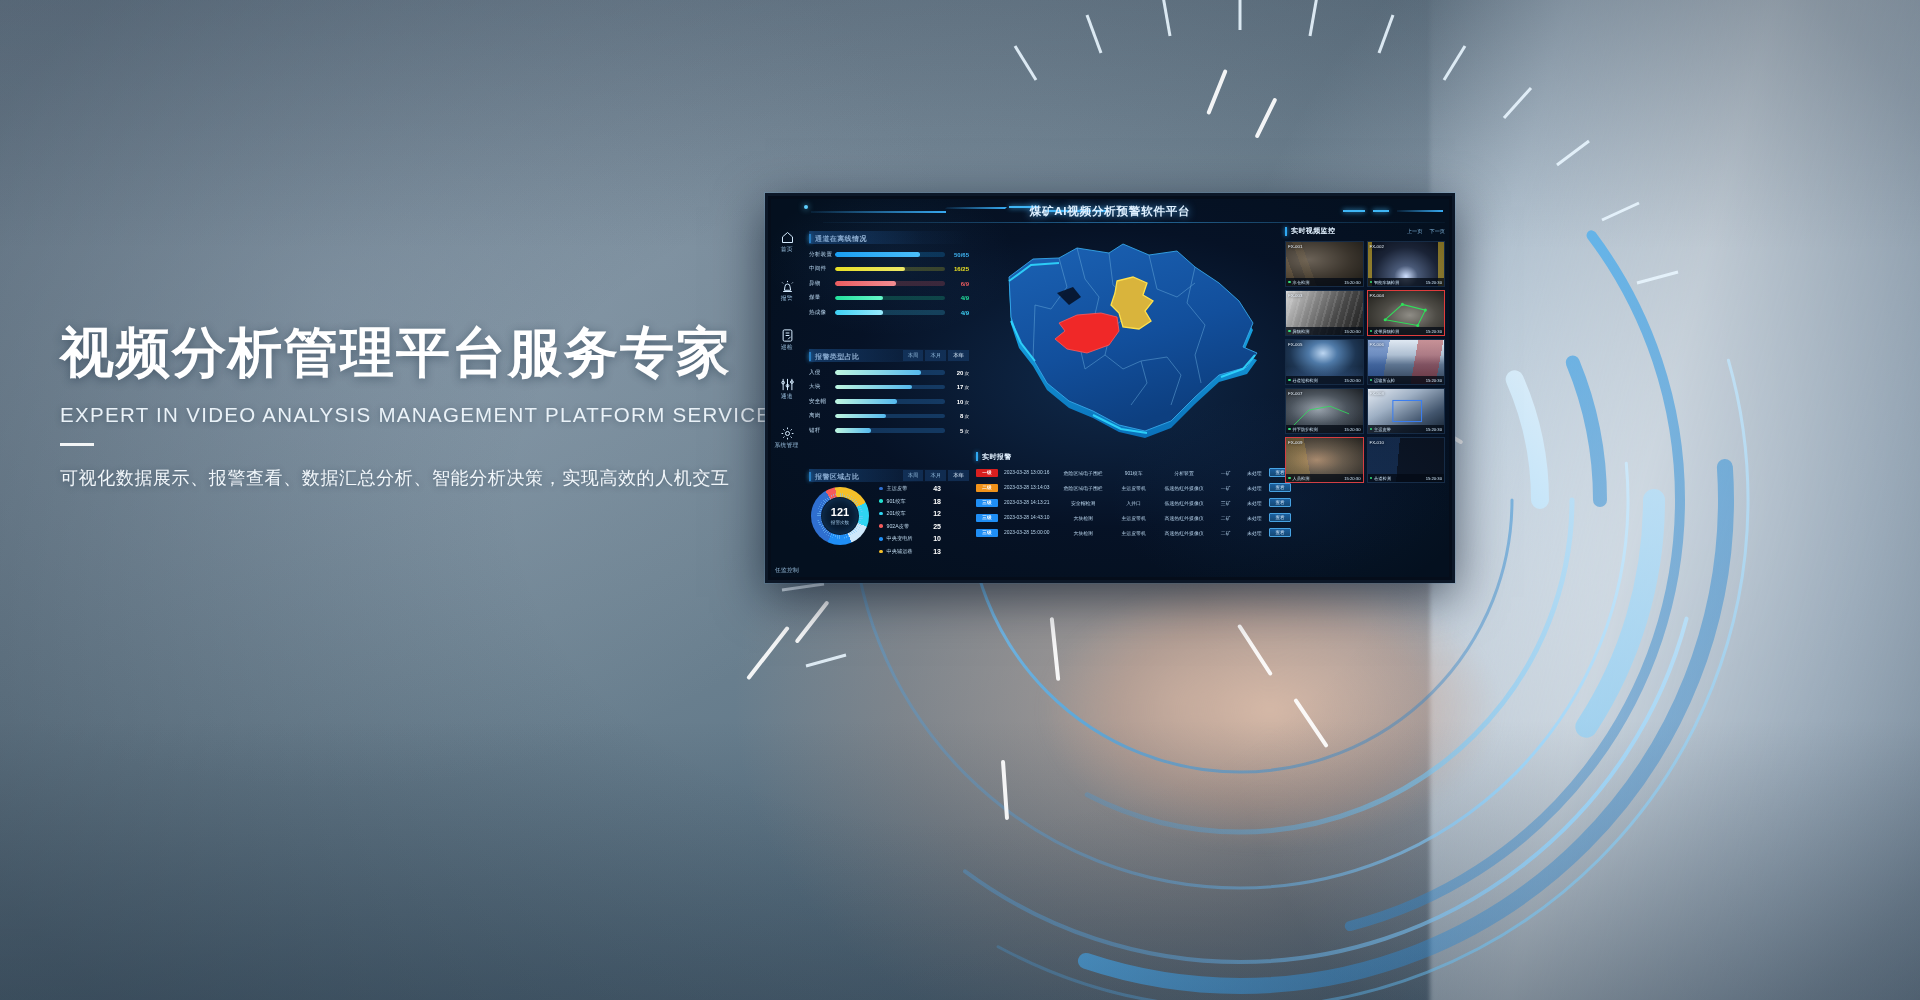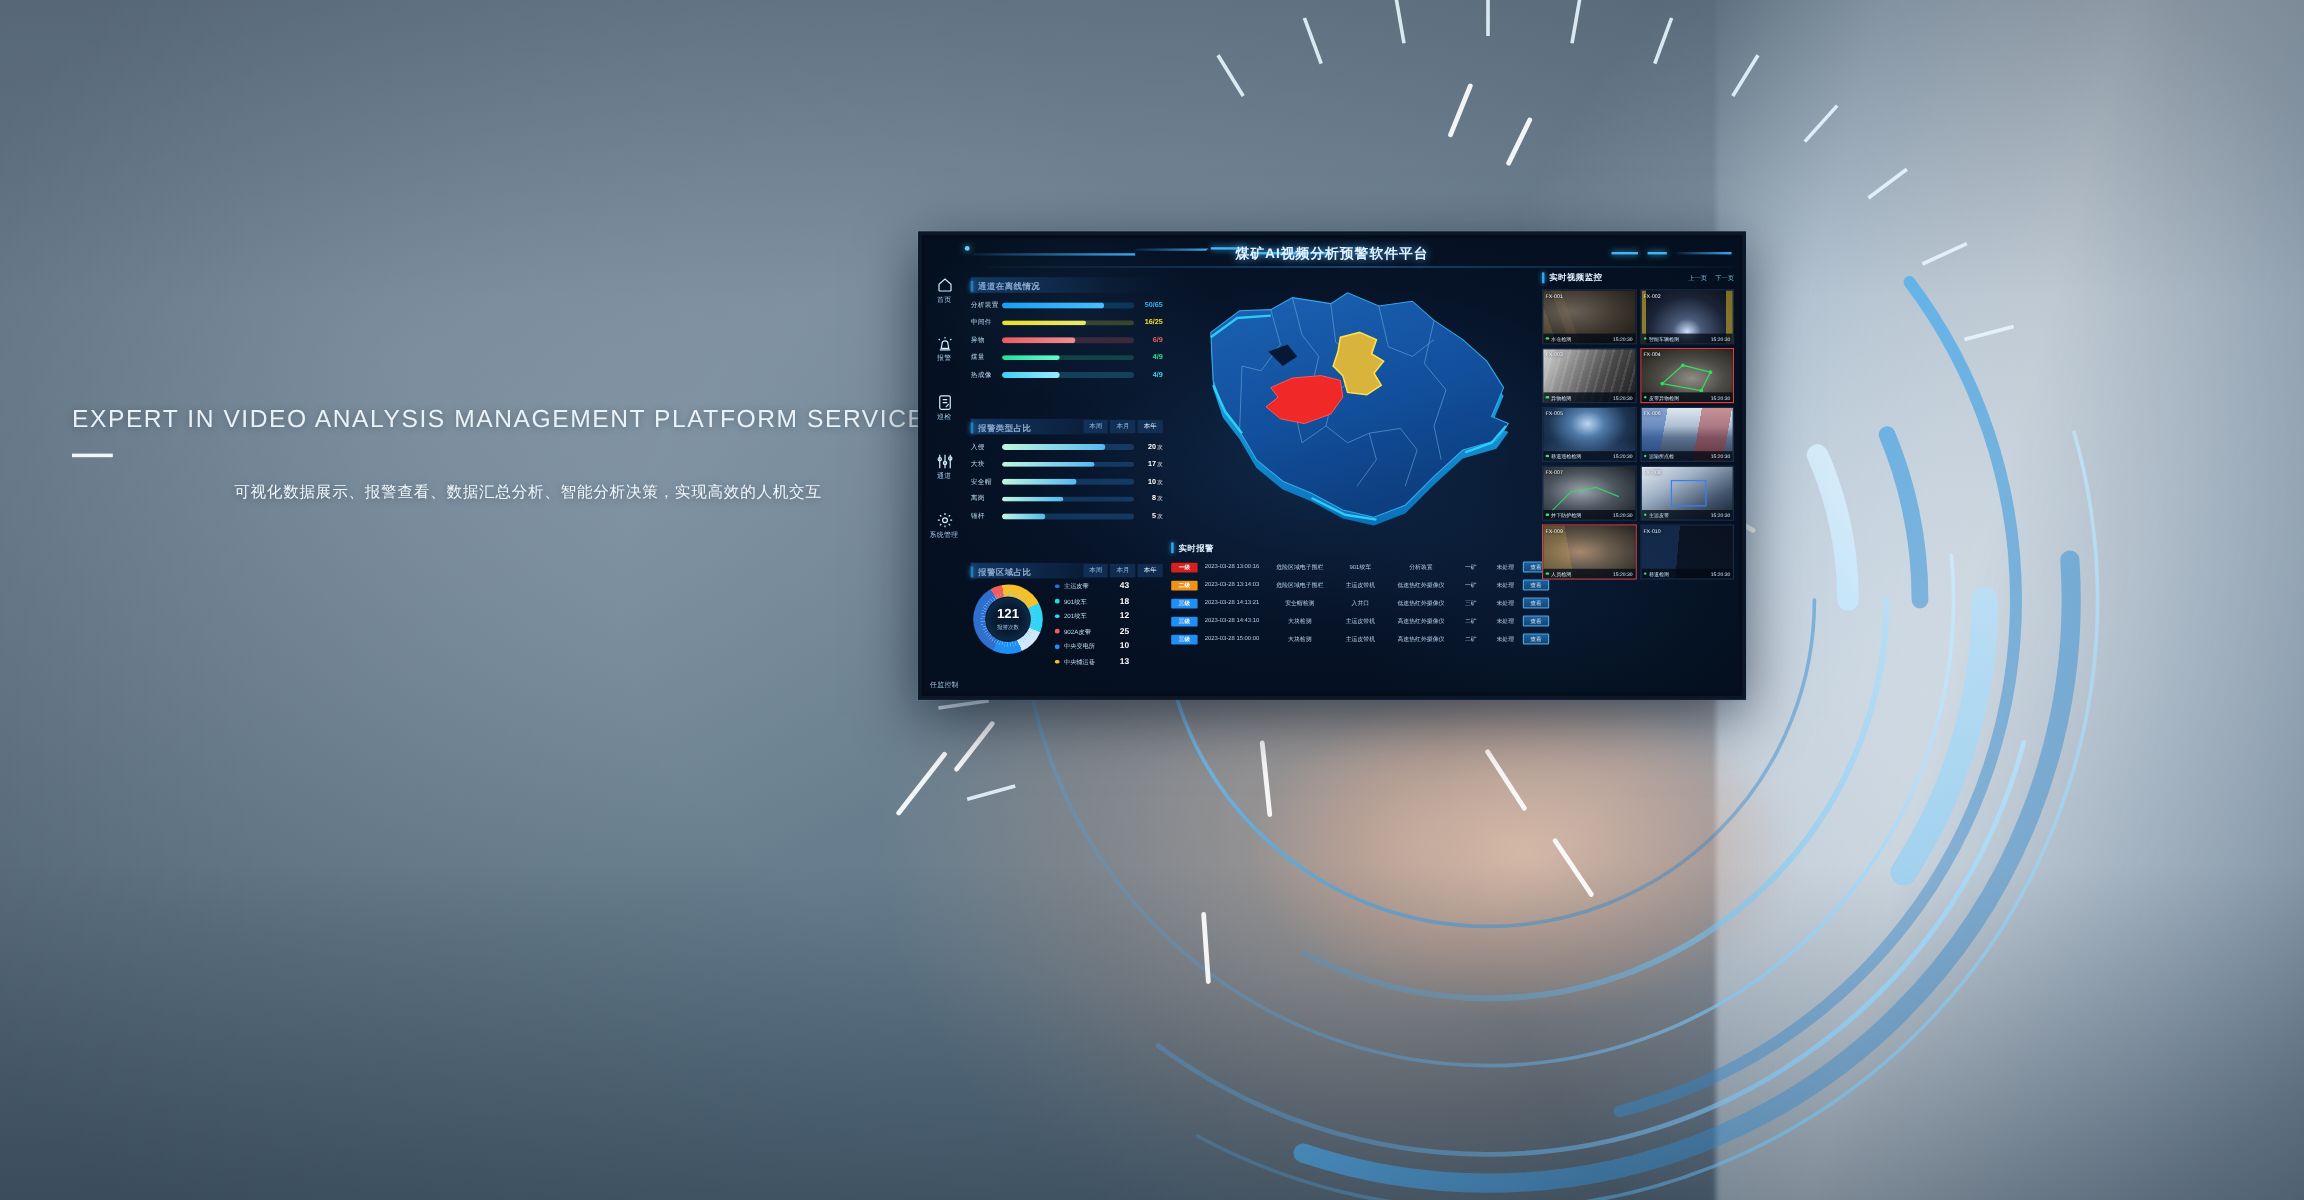--- a/index.html
+++ b/index.html
@@ -44,22 +44,22 @@
     text-shadow:0 2px 10px rgba(20,40,60,0.45);
     line-height:1.2; white-space:nowrap;
   }
   #subhead {
     margin-top:18px; font-size:20.5px; color:#eaf2f8; letter-spacing:1.3px;
     font-weight:300; white-space:nowrap;
     text-shadow:0 1px 6px rgba(20,40,60,0.35);
   }
   #rule { margin-top:16px; width:34px; height:3px; background:#ffffff; opacity:0.92; }
   #desc {
-    margin-top:20px; font-size:13px; color:#f2f7fb; letter-spacing:0.6px;
-    white-space:nowrap; text-shadow:0 1px 6px rgba(20,40,60,0.4);text-align:center;
+    margin-top:20px; font-size:18px; color:#f2f7fb; letter-spacing:0.6px;
+    white-space:nowrap; text-shadow:0 1px 6px rgba(20,40,60,0.4);
   }
 
   
   #monitor {
     position:absolute; left:765px; top:193px; width:690px; height:390px;
     background:#050d1a;
     border:3px solid #0c1727;
     box-shadow:0 14px 46px rgba(0,12,28,0.6), 0 0 0 1px rgba(120,180,230,0.22);
     overflow:hidden;
   }
@@ -242,20 +242,21 @@
 <div class="beam" style="left:810px;top:596px;width:4px;height:52px;transform:rotate(38deg);"></div>
 <div class="beam" style="left:1053px;top:617px;width:4px;height:64px;transform:rotate(-6deg);"></div>
 <div class="beam" style="left:1003px;top:760px;width:4px;height:60px;transform:rotate(-4deg);"></div>
 <div class="beam" style="left:1253px;top:620px;width:4px;height:60px;transform:rotate(-33deg);"></div>
 <div class="beam" style="left:1309px;top:694px;width:4px;height:58px;transform:rotate(-34deg);"></div>
 <div class="beam" style="left:1438px;top:404px;width:4px;height:52px;transform:rotate(-60deg);"></div>
 <div class="beam" style="left:1215px;top:68px;width:4px;height:48px;transform:rotate(22deg);"></div>
 <div class="beam" style="left:1264px;top:96px;width:4px;height:44px;transform:rotate(26deg);"></div>
 
 <div id="copy">
+  <div id="headline">视频分析管理平台服务专家</div>
   <div id="subhead">EXPERT IN VIDEO ANALYSIS MANAGEMENT PLATFORM SERVICES</div>
   <div id="rule"></div>
   <div id="desc">可视化数据展示、报警查看、数据汇总分析、智能分析决策，实现高效的人机交互</div>
 </div>
 
 <div id="monitor">
   <div id="screen">
 
     <div id="app-head">
       <div id="head-dot"></div>

